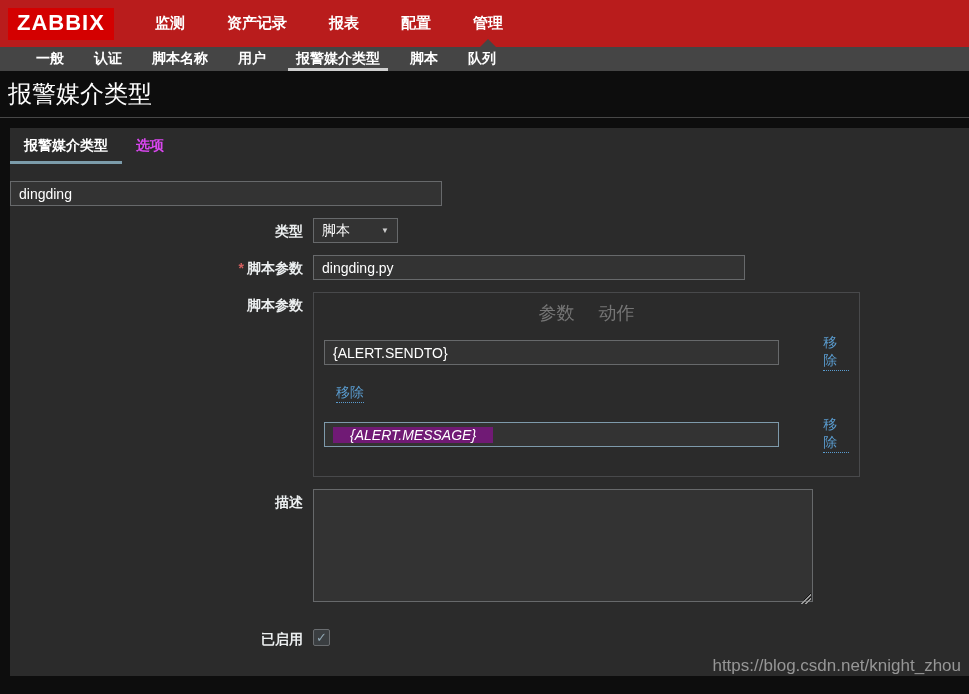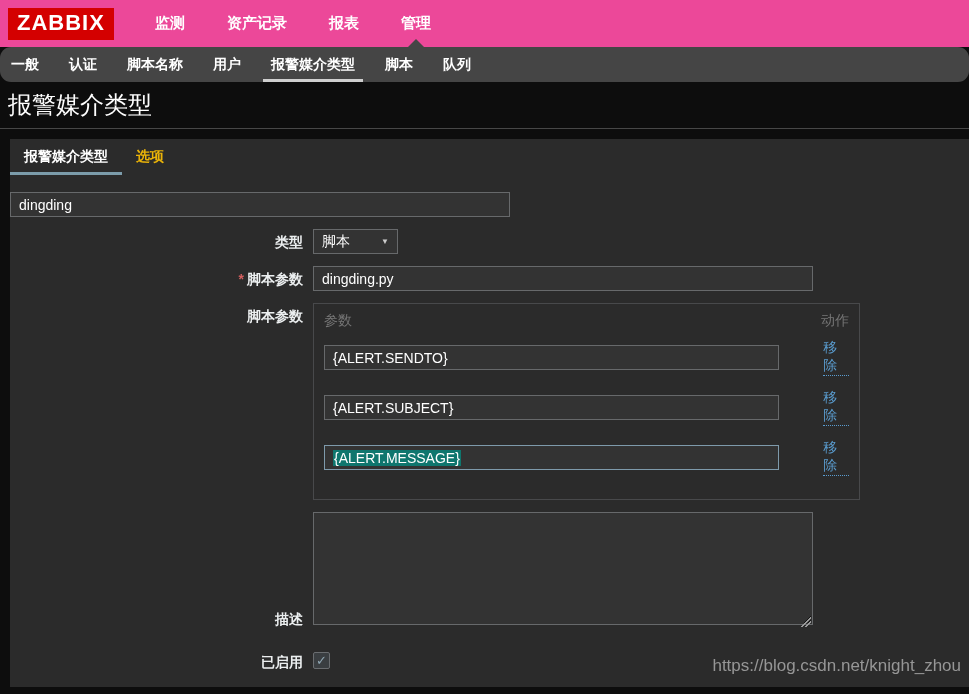--- a/index.html
+++ b/index.html
@@ -7,21 +7,21 @@
   body {
     background:#0d0d0d;
     font-family:"Liberation Sans","DejaVu Sans",sans-serif;
     color:#f2f2f2;
     position:relative;
     overflow:hidden;
   }
 
   
   .topbar {
-    height:47px; background:#ec4899;
+    height:47px; background:#b91c1c;
     display:flex; align-items:center;
     position:relative;
   }
   .logo {
     margin-left:8px;
     background:#d40000;
     color:#ffffff;
     font-weight:bold;
     font-size:22px;
     letter-spacing:1px;
@@ -37,24 +37,23 @@
     cursor:pointer; height:100%;
   }
   .topnav-item.active::after {
     content:""; position:absolute; left:50%; bottom:0; margin-left:-8px;
     border-left:8px solid transparent; border-right:8px solid transparent;
     border-bottom:8px solid #454545;
   }
 
   
   .subbar {
-    height:35px; background:#454545;
+    height:24px; background:#454545;
     display:flex; align-items:stretch;
-    padding-left:3px;
-    border-radius:11px;
+    padding-left:28px;
   }
   .subnav-item {
     position:relative;
     display:flex; align-items:center;
     margin-right:14px; padding:0 8px;
     font-size:14px; font-weight:bold; color:#ffffff;
     cursor:pointer;
   }
   .subnav-item.active::after {
     content:""; position:absolute; left:0; right:0; bottom:0;
@@ -83,21 +82,21 @@
     display:flex; align-items:center;
     padding:0 14px;
     font-size:14px; font-weight:bold;
     cursor:pointer;
   }
   .tab.active { color:#ffffff; }
   .tab.active::after {
     content:""; position:absolute; left:0; right:0; bottom:0;
     height:3px; background:#7c9cab;
   }
-  .tab.inactive { color:#eab308;text-align:center; }
+  .tab.inactive { color:#d946ef;text-align:center; }
 
   
   .form { padding-top:17px; }
   .form-row { display:flex; margin-bottom:12px; }
   .form-label {
     width:293px; flex:0 0 293px;
     margin-right:10px;
     text-align:right;
     font-size:14px; font-weight:bold; color:#eceff0;
     padding-top:5px;
@@ -105,49 +104,49 @@
   }
   .req { color:#d45f5f; margin-right:3px; font-weight:bold; }
 
   input.text, .fake-input, textarea.desc {
     background:#333333;
     border:1px solid #67696b;
     color:#ffffff;
     font-size:14px;
     font-family:"Liberation Sans","DejaVu Sans",sans-serif;
   }
-  input.text { width:500px; height:25px; padding:0 8px; }
+  input.text { width:432px; height:25px; padding:0 8px; }
 
   .select {
     width:85px; height:25px;
     background:#333333; border:1px solid #67696b;
     display:flex; align-items:center; justify-content:space-between;
     padding:0 8px; font-size:14px; color:#ffffff; cursor:pointer;
   }
   .select .caret { font-size:8px; color:#cccccc; }
 
   
   .param-box {
     width:547px;
     border:1px solid #48494b;
     padding:8px 10px 10px 10px;
   }
   .param-head {
-    display:flex; justify-content:space-between;
-    color:#757575; font-size:14px;
+    display:flex; justify-content:center;
+    color:#757575; font-size:18px;
     margin-bottom:9px;
     gap:24px;
   }
   .param-row { display:flex; align-items:center; margin-bottom:13px;gap:32px; }
   .param-row input.text, .param-row .fake-input { width:495px; }
   .fake-input {
     height:25px; display:flex; align-items:center; padding:0 8px;
   }
   .fake-input.focused { border-color:#7e9aab; }
-  .sel-text { background:#0f766e; color:#ffffff; padding:0 1px; }
+  .sel-text { background:#701a75; color:#ffffff; padding:0 17px;font-style:italic; }
   .param-action { margin-left:12px; }
 
   a.lnk {
     color:#5a9ccf; font-size:14px; text-decoration:none;
     border-bottom:1px dotted #5a9ccf;
     cursor:pointer;
   }
   .add-row { margin-top:2px; }
 
   textarea.desc {
@@ -182,20 +181,21 @@
 </style>
 </head>
 <body>
 
 <div class="topbar">
   <div class="logo">ZABBIX</div>
   <div class="topnav">
     <div class="topnav-item">监测</div>
     <div class="topnav-item">资产记录</div>
     <div class="topnav-item">报表</div>
+    <div class="topnav-item">配置</div>
     <div class="topnav-item active">管理</div>
   </div>
 </div>
 
 <div class="subbar">
   <div class="subnav-item">一般</div>
   <div class="subnav-item">认证</div>
   <div class="subnav-item">脚本名称</div>
   <div class="subnav-item">用户</div>
   <div class="subnav-item active">报警媒介类型</div>
@@ -240,33 +240,32 @@
       <div class="param-box">
         <div class="param-head">
           <span>参数</span>
           <span>动作</span>
         </div>
         <div class="param-row">
           <input class="text" type="text" value="{ALERT.SENDTO}" style="">
           <a class="lnk param-action">移除</a>
         </div>
         <div class="param-row">
-          <input class="text" type="text" value="{ALERT.SUBJECT}" style="">
           <a class="lnk param-action">移除</a>
         </div>
         <div class="param-row">
           <div class="fake-input focused">
             <span class="sel-text">{ALERT.MESSAGE}</span>
           </div>
           <a class="lnk param-action">移除</a>
         </div>
       </div>
     </div>
 
-    <div class="form-row" style="margin-top:4px;align-items:flex-end;">
+    <div class="form-row" style="margin-top:4px;">
       <div class="form-label"><span>描述</span></div>
       <div class="ta-wrap">
         <textarea class="desc" style=""></textarea>
         <div class="resize-corner"></div>
       </div>
     </div>
 
     <div class="form-row" style="margin-top:20px;">
       <div class="form-label"><span>已启用</span></div>
       <div class="checkbox">

